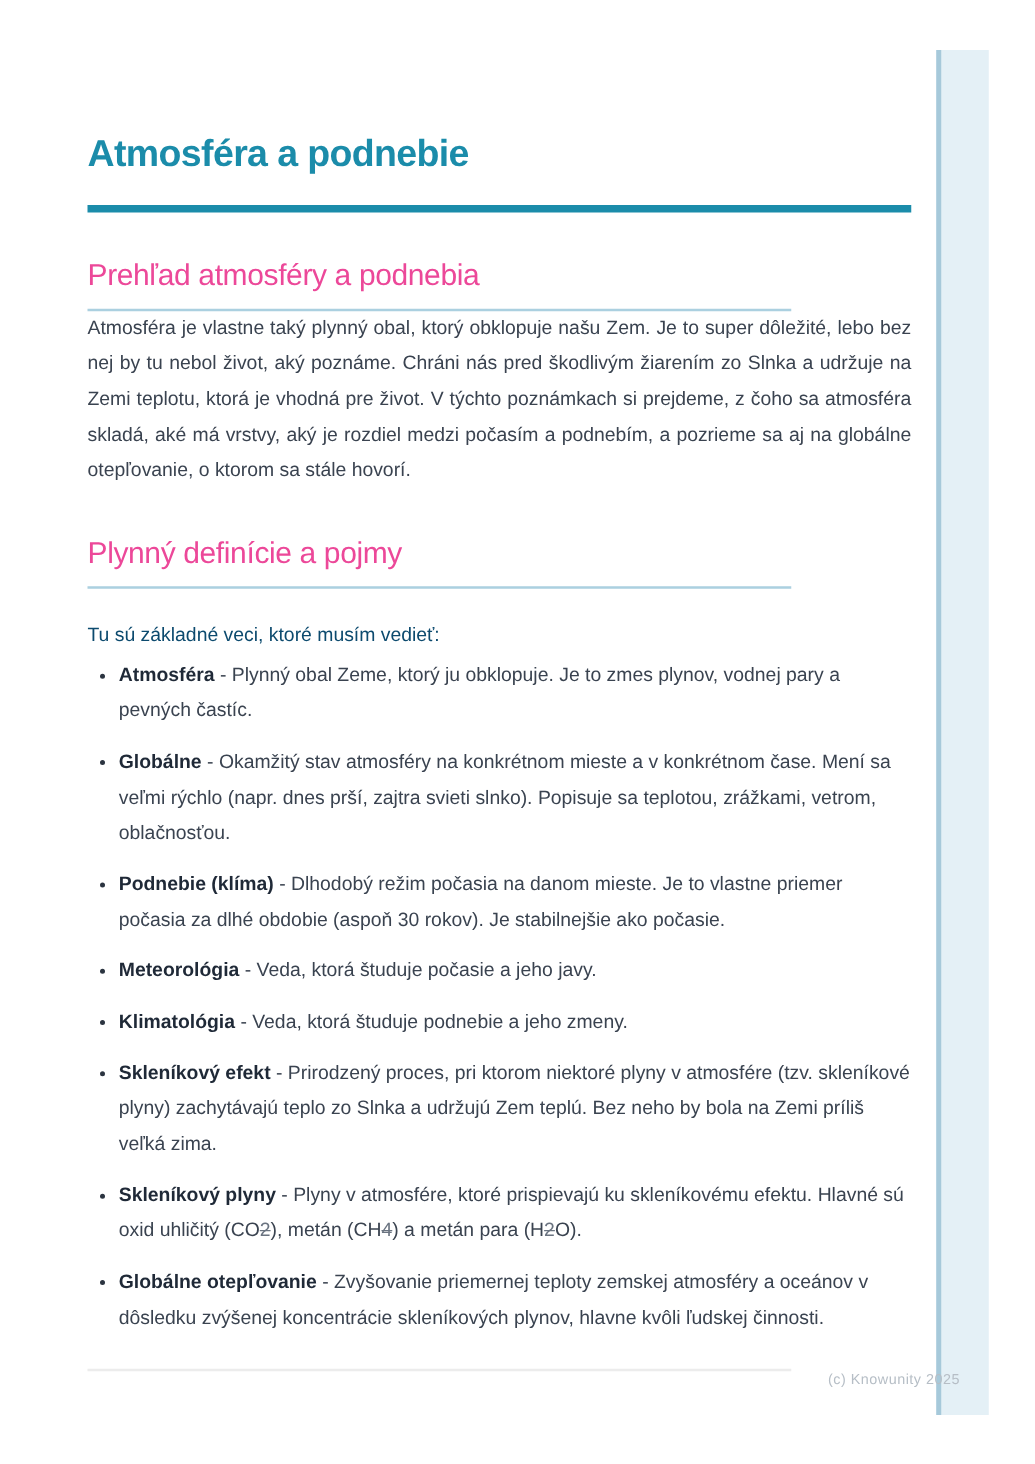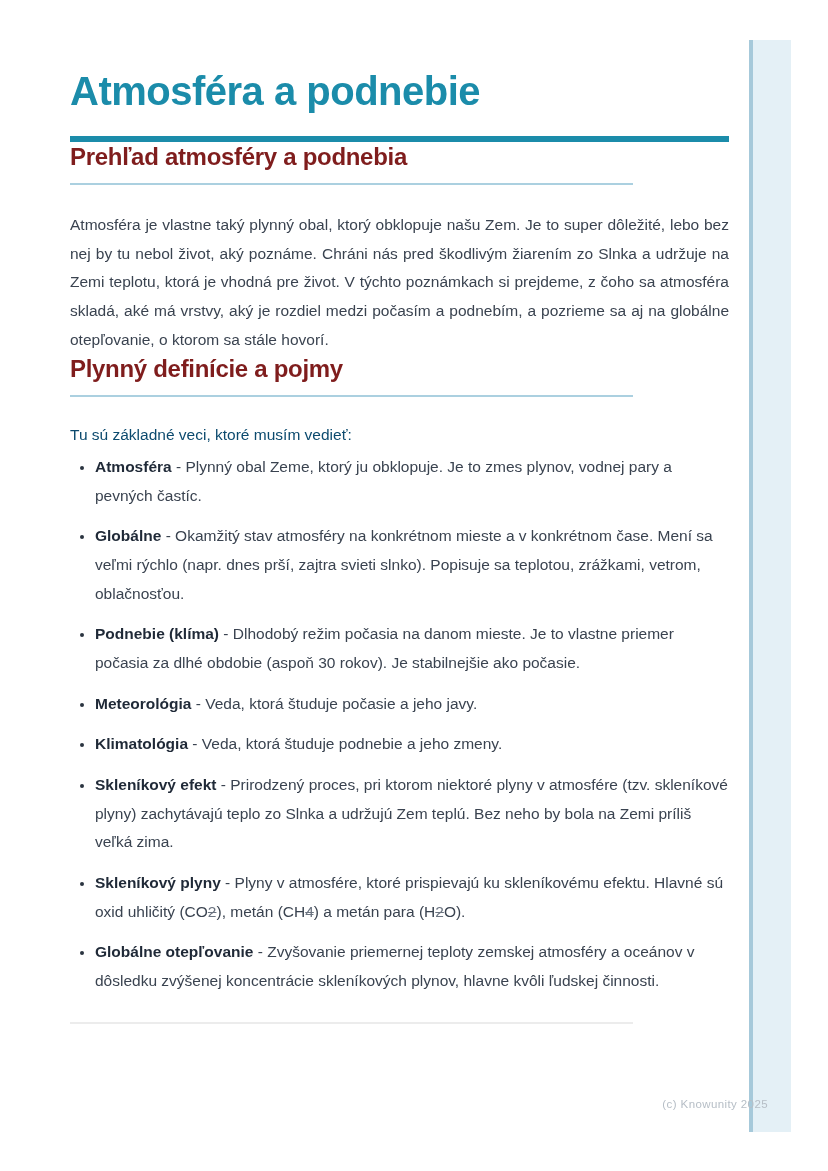--- a/index.html
+++ b/index.html
@@ -28,49 +28,50 @@
 
   .content {
     position: relative;
     z-index: 2;
     width: 659px;
     margin-left: 70px;
     padding-top: 68px;
   }
 
   h1 {
-    font-size: 40px;
+    font-size: 30px;
     line-height: 1.15;
     font-weight: 800;
     letter-spacing: -0.5px;
     color: #1b8caa;
+    margin-top: 39px;
   }
   .title-rule {
     margin-top: 22px;
     width: 659px;
     height: 6px;
     background: #1b8caa;
   }
 
   h2 {
+    margin-top: 36px;
     font-size: 24px;
     line-height: 1.25;
-    font-weight: 700;
+    font-weight: 400;
     letter-spacing: -0.3px;
-    color: #7f1d1d;
+    color: #ec4899;
   }
   .h2-rule {
     margin-top: 11px;
     width: 563px;
     height: 2px;
     background: #abd0e0;
   }
 
   .para {
-    margin-top: 26px;
     font-size: 15.5px;
     line-height: 1.85;
     text-align: justify;
     color: #3a4350;
   }
   .intro {
     margin-top: 24px;
     font-size: 15.5px;
     line-height: 1.85;
     color: #0c4a6e;

